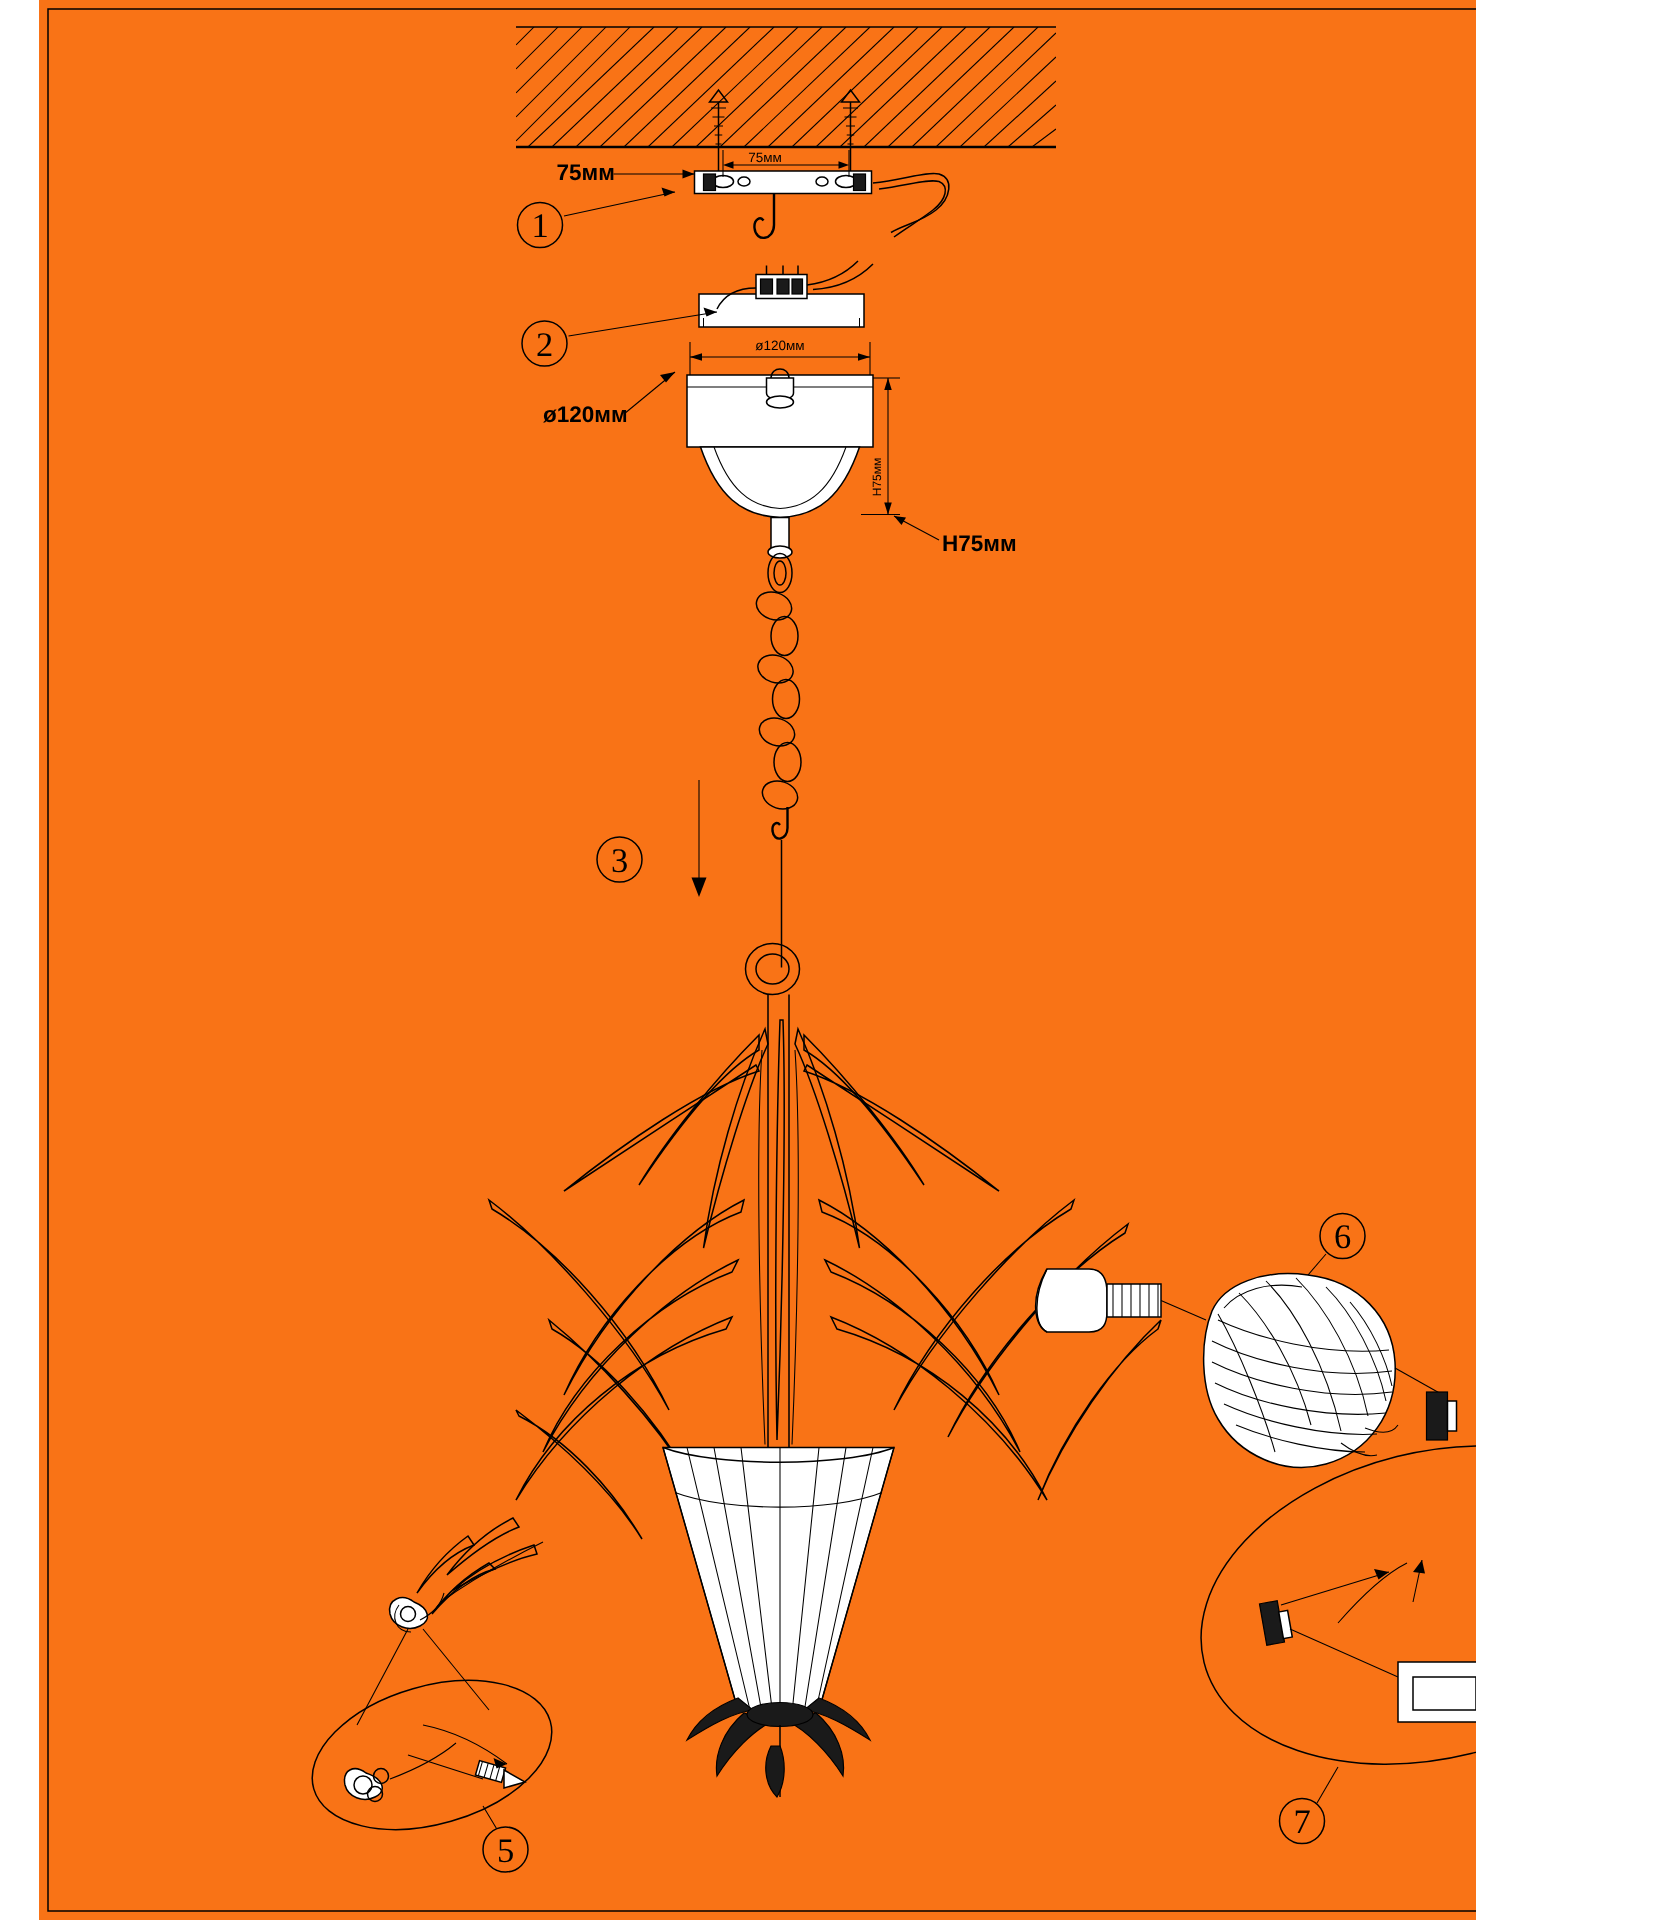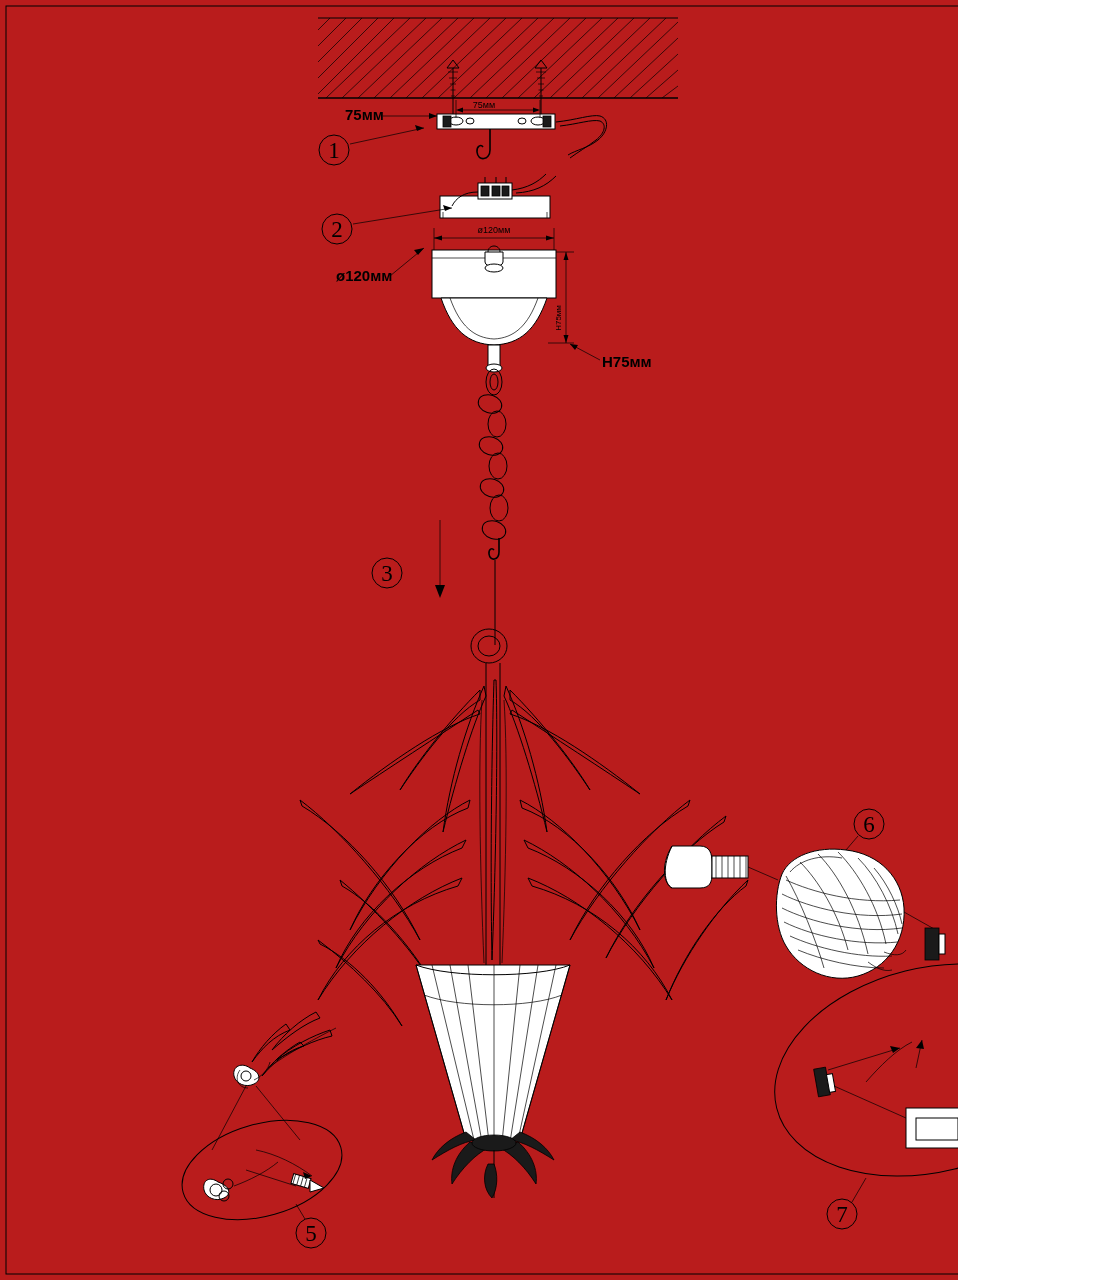--- a/index.html
+++ b/index.html
@@ -7,22 +7,23 @@
     padding: 0;
     background: #ffffff;
   }
   body {
     font-family: "Liberation Sans", sans-serif;
   }
   #sheet {
     position: relative;
     width: 958px;
     height: 1280px;
-    background: #b91c1c;
+    background: #f97316;
     overflow: hidden;
+    margin-left: 26px;
   }
   #sheet svg {
     position: absolute;
     left: 0;
     top: 0;
   }
   .callout-num {
     font-family: "Liberation Serif", serif;
     font-size: 23px;
     fill: #000000;

